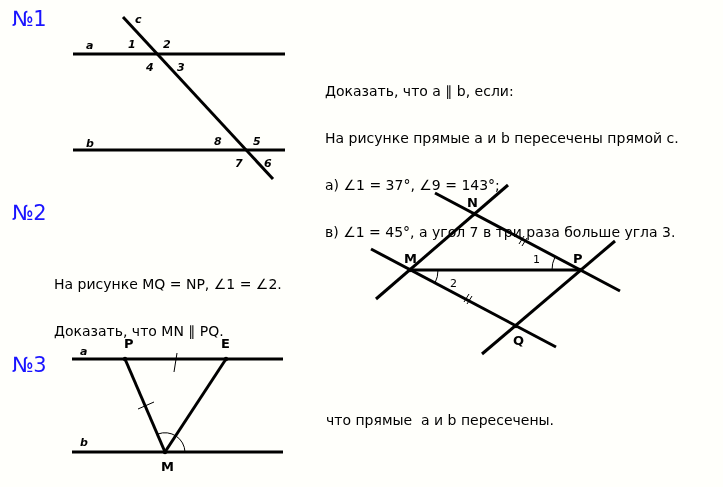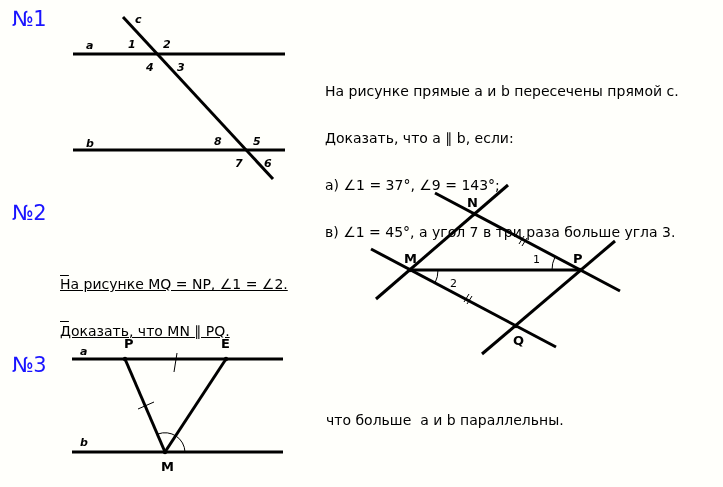--- a/index.html
+++ b/index.html
@@ -23,33 +23,33 @@
     .lbl-n { font-family: "DejaVu Sans", sans-serif; font-size: 11px; }
   </style>
 </head>
 <body>
 
 <div class="num" style="left:12px;top:7px;">№1</div>
 <div class="num" style="left:12px;top:201px;">№2</div>
 <div class="num" style="left:12px;top:353px;">№3</div>
 
 <div class="text" style="left:325px;top:53px;">
+  <div>Доказать, что a ∥ b, если:</div>
   <div>На рисунке прямые a и b пересечены прямой c.</div>
-  <div>Доказать, что a ∥ b, если:</div>
   <div>а) ∠1 = 37°, ∠9 = 143°;</div>
   <div>в) ∠1 = 45°, а угол 7 в три раза больше угла 3.</div>
 </div>
 
-<div class="text" style="left:60px;top:246px;text-decoration:underline;">
+<div class="text" style="left:54px;top:246px;">
   <div>На рисунке MQ = NP, ∠1 = ∠2.</div>
   <div>Доказать, что MN ∥ PQ.</div>
 </div>
 
 <div class="text" style="left:326px;top:382px;">
-  <div>что больше  a и b параллельны.</div>
+  <div>что прямые  a и b пересечены.</div>
 </div>
 
 <svg width="723" height="487" viewBox="0 0 723 487">
 
   <g stroke="#000" stroke-width="3" stroke-linecap="butt">
     <line x1="73" y1="54" x2="285" y2="54"></line>
     <line x1="73" y1="150" x2="285" y2="150"></line>
     <line x1="123" y1="17" x2="273" y2="179"></line>
   </g>
   <g>

